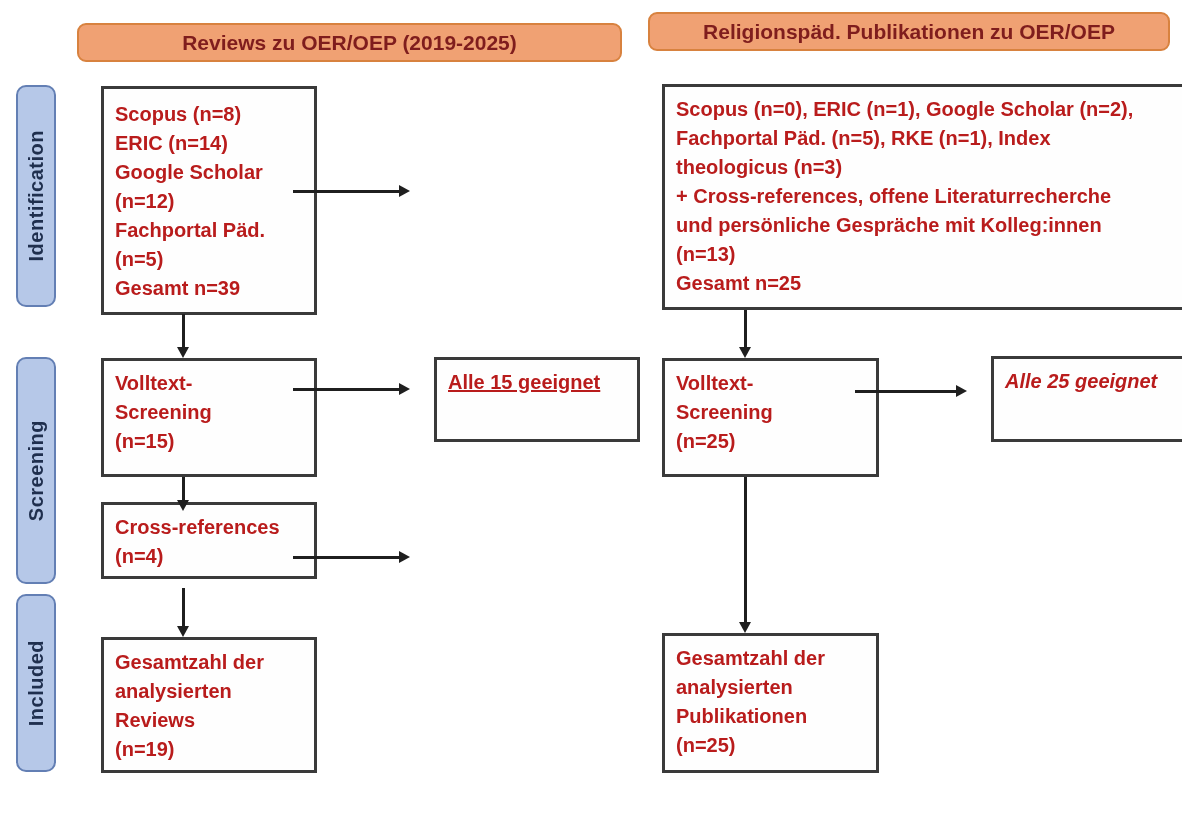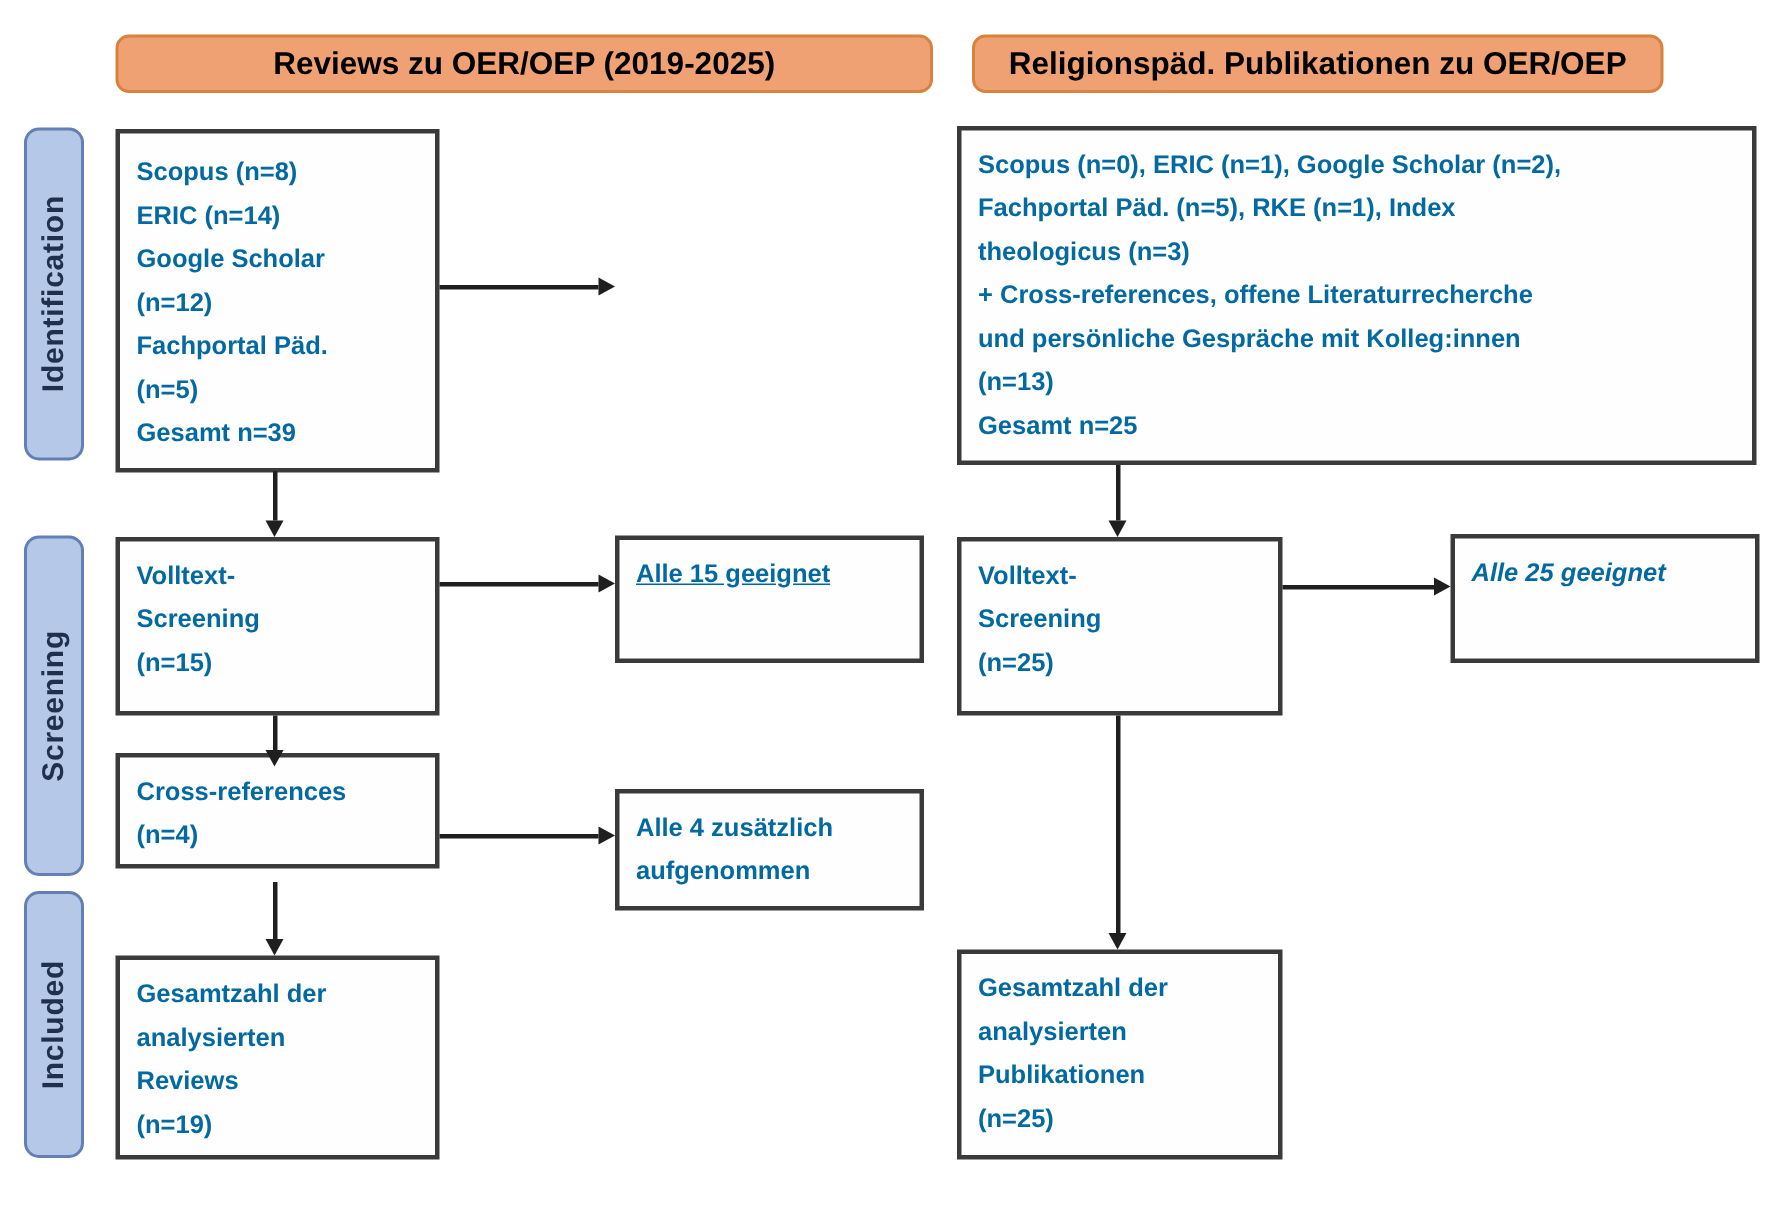--- a/index.html
+++ b/index.html
@@ -11,21 +11,21 @@
     font-family: "Liberation Sans", sans-serif;
     overflow: hidden;
   }
   .hdr {
     position: absolute;
     box-sizing: border-box;
     background: #f0a173;
     border: 2px solid #d6archived;
     border: 2px solid #d8823f;
     border-radius: 9px;
-    color: #000000;
+    color: #7f1d1d;
     font-weight: bold;
     font-size: 21px;
     display: flex;
     align-items: center;
     justify-content: center;
     text-align: left;
   }
   .stage {
     position: absolute;
     box-sizing: border-box;
@@ -43,26 +43,27 @@
     writing-mode: vertical-rl;
     transform: rotate(180deg);
     letter-spacing: 0.5px;
     white-space: nowrap;
   }
   .box {
     position: absolute;
     box-sizing: border-box;
     background: #fefefe;
     border: 3px solid #3a3a3a;
-    color: #0369a1;
+    color: #b91c1c;
     font-weight: bold;
-    font-size: 17px;
+    font-size: 20px;
     line-height: 29px;
     padding: 8px 11px;
     white-space: pre-line;
+    margin-left: 24px;
   }
   .arrow-h {
     position: absolute;
     height: 3px;
     background: #1f1f1f;
   }
   .arrow-h::after {
     content: '';
     position: absolute;
     right: -11px;
@@ -87,21 +88,21 @@
     border-left: 6.5px solid transparent;
     border-right: 6.5px solid transparent;
   }
 </style>
 </head>
 <body>
 
 <div class="canvas">
 
   <div class="hdr" style="left:77px; top:23px; width:545px; height:39px;">Reviews zu OER/OEP (2019-2025)</div>
-  <div class="hdr" style="left:648px; top:23px; width:461px; height:39px;">Religionspäd. Publikationen zu OER/OEP</div>
+  <div class="hdr" style="left:648px; top:12px; width:522px; height:39px;">Religionspäd. Publikationen zu OER/OEP</div>
 
   <div class="stage" style="left:16px; top:85px; width:40px; height:222px;">
     <span>Identification</span>
   </div>
   <div class="stage" style="left:16px; top:357px; width:40px; height:227px;">
     <span>Screening</span>
   </div>
   <div class="stage" style="left:16px; top:594px; width:40px; height:178px;">
     <span>Included</span>
   </div>
@@ -112,22 +113,20 @@
 (n=12)
 Fachportal Päd.
 (n=5)
 Gesamt n=39</div>
   <div class="box" style="left:77px; top:358px; width:216px; height:119px;">Volltext-
 Screening
 (n=15)</div>
   <div class="box" style="left:410px; top:357px; width:206px; height:85px;text-decoration:underline;">Alle 15 geeignet</div>
   <div class="box" style="left:77px; top:502px; width:216px; height:77px;">Cross-references
 (n=4)</div>
-  <div class="box" style="left:410px; top:526px; width:206px; height:81px;">Alle 4 zusätzlich
-aufgenommen</div>
   <div class="box" style="left:77px; top:637px; width:216px; height:136px;">Gesamtzahl der
 analysierten
 Reviews
 (n=19)</div>
 
   <div class="box" style="left:638px; top:84px; width:533px; height:226px;">Scopus (n=0), ERIC (n=1), Google Scholar (n=2),
 Fachportal Päd. (n=5), RKE (n=1), Index
 theologicus (n=3)
 + Cross-references, offene Literaturrecherche
 und persönliche Gespräche mit Kolleg:innen

